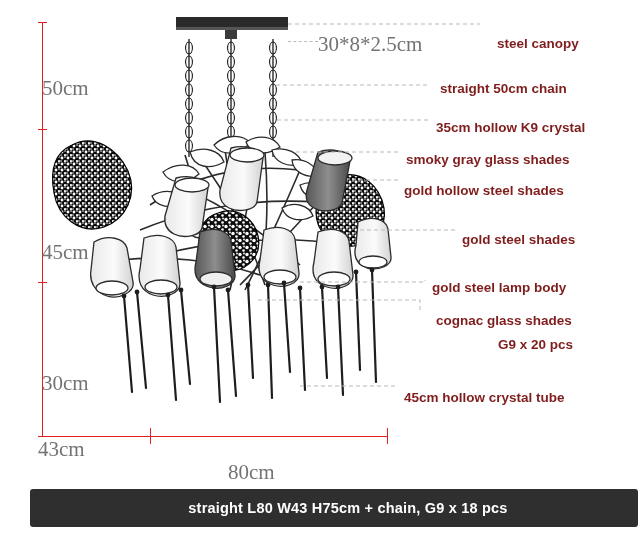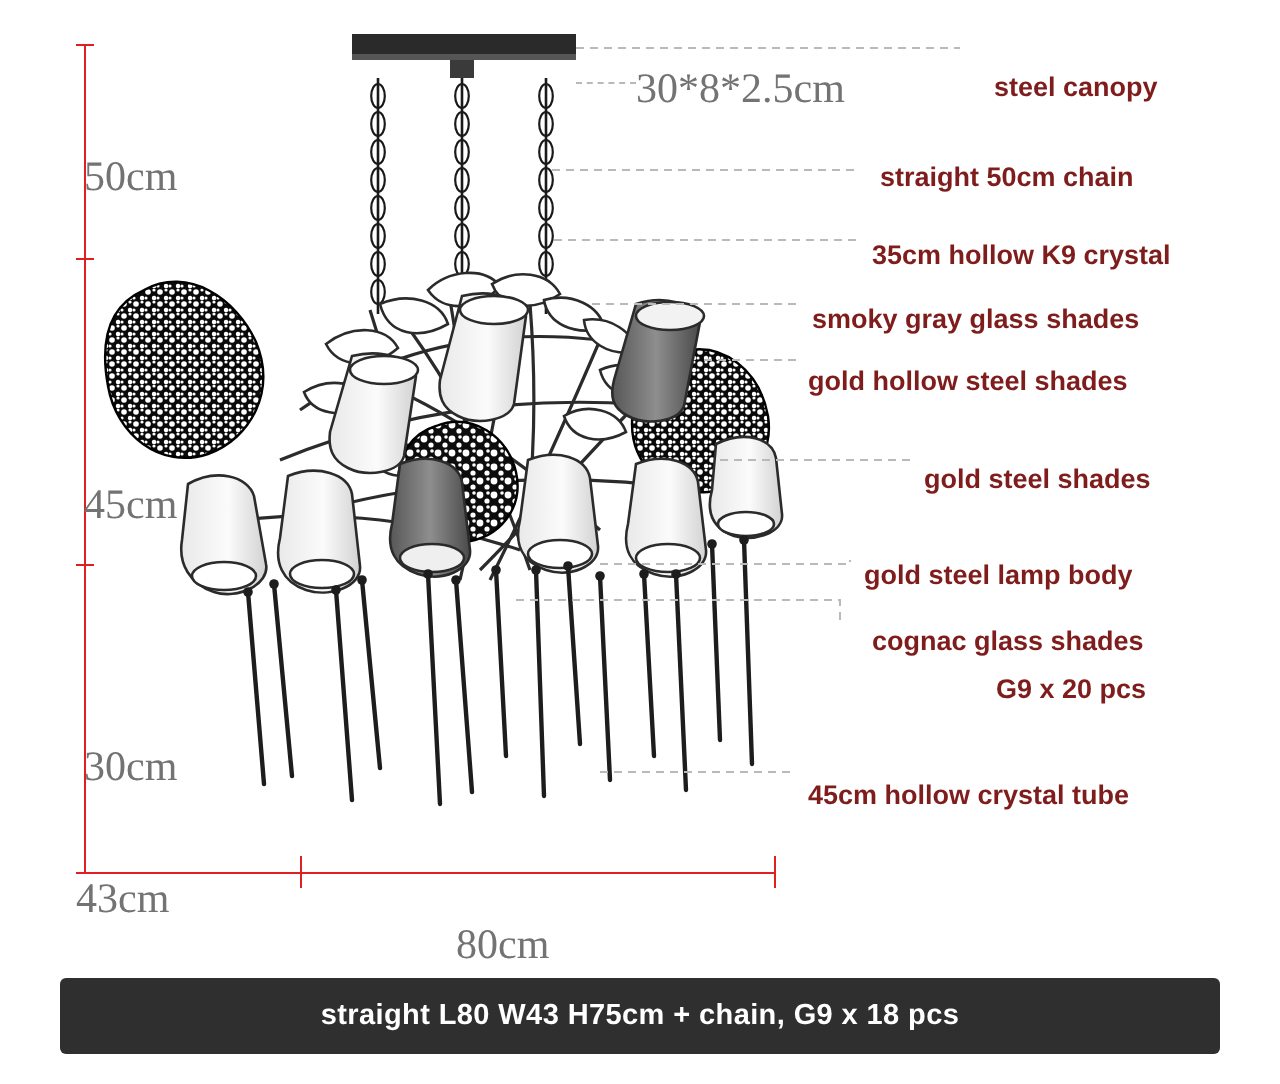--- a/index.html
+++ b/index.html
@@ -67,20 +67,21 @@
     position: absolute;
     left: 30px;
     top: 489px;
     width: 580px;
     height: 38px;
     background: #2f2f2f;
     border-radius: 3px;
     display: flex;
     align-items: center;
     justify-content: center;
+    padding-left: 28px;
   }
   .caption-bar span {
     color: #ffffff;
     font-size: 14.5px;
     font-weight: bold;
     letter-spacing: .2px;
   }
 
   
   .fixture { position: absolute; left: 0; top: 0; }

